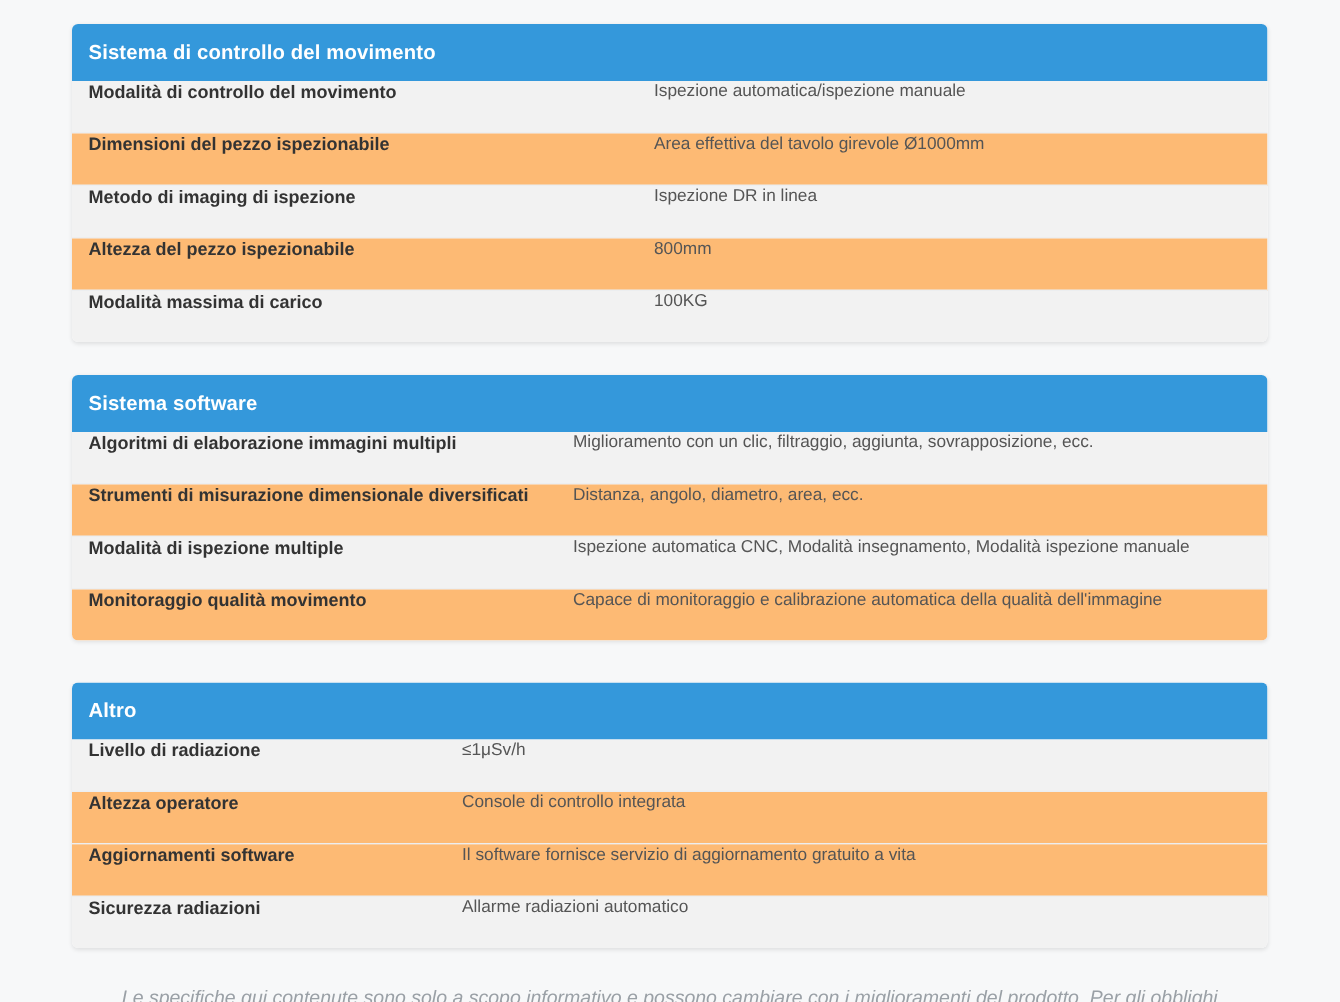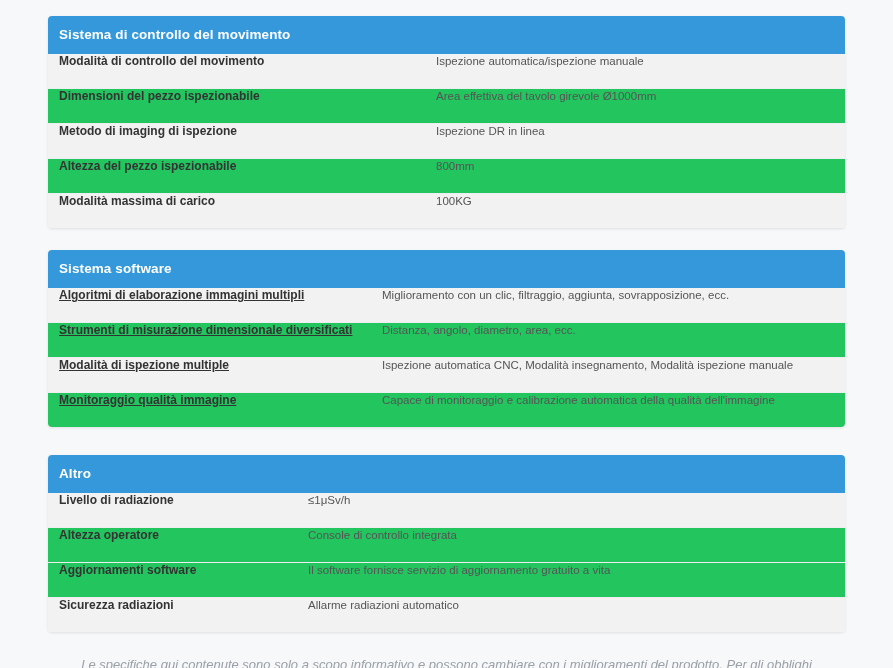--- a/index.html
+++ b/index.html
@@ -44,41 +44,41 @@
     height: 34px;
     border-bottom: 1px solid #eceef0;
   }
   .spec-row:last-child {
     border-bottom: none;
   }
   .spec-row.odd {
     background: #f2f2f2;
   }
   .spec-row.even {
-    background: #22c55e;
+    background: #fdba74;
   }
   .spec-label {
     font-size: 12px;
     font-weight: bold;
     color: #333333;
     padding-left: 11px;
     box-sizing: border-box;
     flex: 0 0 auto;
     line-height: 15px;
   }
   .spec-value {
     font-size: 11.5px;
     font-weight: normal;
     color: #555555;
     line-height: 15px;
     flex: 1 1 auto;
   }
   
   .t-motion .spec-label  { width: 388px; }
-  .t-software .spec-label{ width: 334px; text-decoration: underline; }
+  .t-software .spec-label{ width: 334px; }
   .t-other .spec-label   { width: 260px; }
 
   .t-motion   { margin-bottom: 22px; }
   .t-software { margin-bottom: 22px; }
   .t-other    { margin-bottom: 0; margin-top: 28px; }
 
   .footer-note {
     margin-top: 26px;
     text-align: center;
     font-size: 13px;
@@ -125,21 +125,21 @@
     </div>
     <div class="spec-row even">
       <div class="spec-label">Strumenti di misurazione dimensionale diversificati</div>
       <div class="spec-value">Distanza, angolo, diametro, area, ecc.</div>
     </div>
     <div class="spec-row odd">
       <div class="spec-label">Modalità di ispezione multiple</div>
       <div class="spec-value">Ispezione automatica CNC, Modalità insegnamento, Modalità ispezione manuale</div>
     </div>
     <div class="spec-row even">
-      <div class="spec-label">Monitoraggio qualità immagine</div>
+      <div class="spec-label">Monitoraggio qualità movimento</div>
       <div class="spec-value">Capace di monitoraggio e calibrazione automatica della qualità dell'immagine</div>
     </div>
   </div>
 
   <div class="spec-table t-other">
     <div class="table-header">Altro</div>
     <div class="spec-row odd">
       <div class="spec-label">Livello di radiazione</div>
       <div class="spec-value">≤1μSv/h</div>
     </div>

